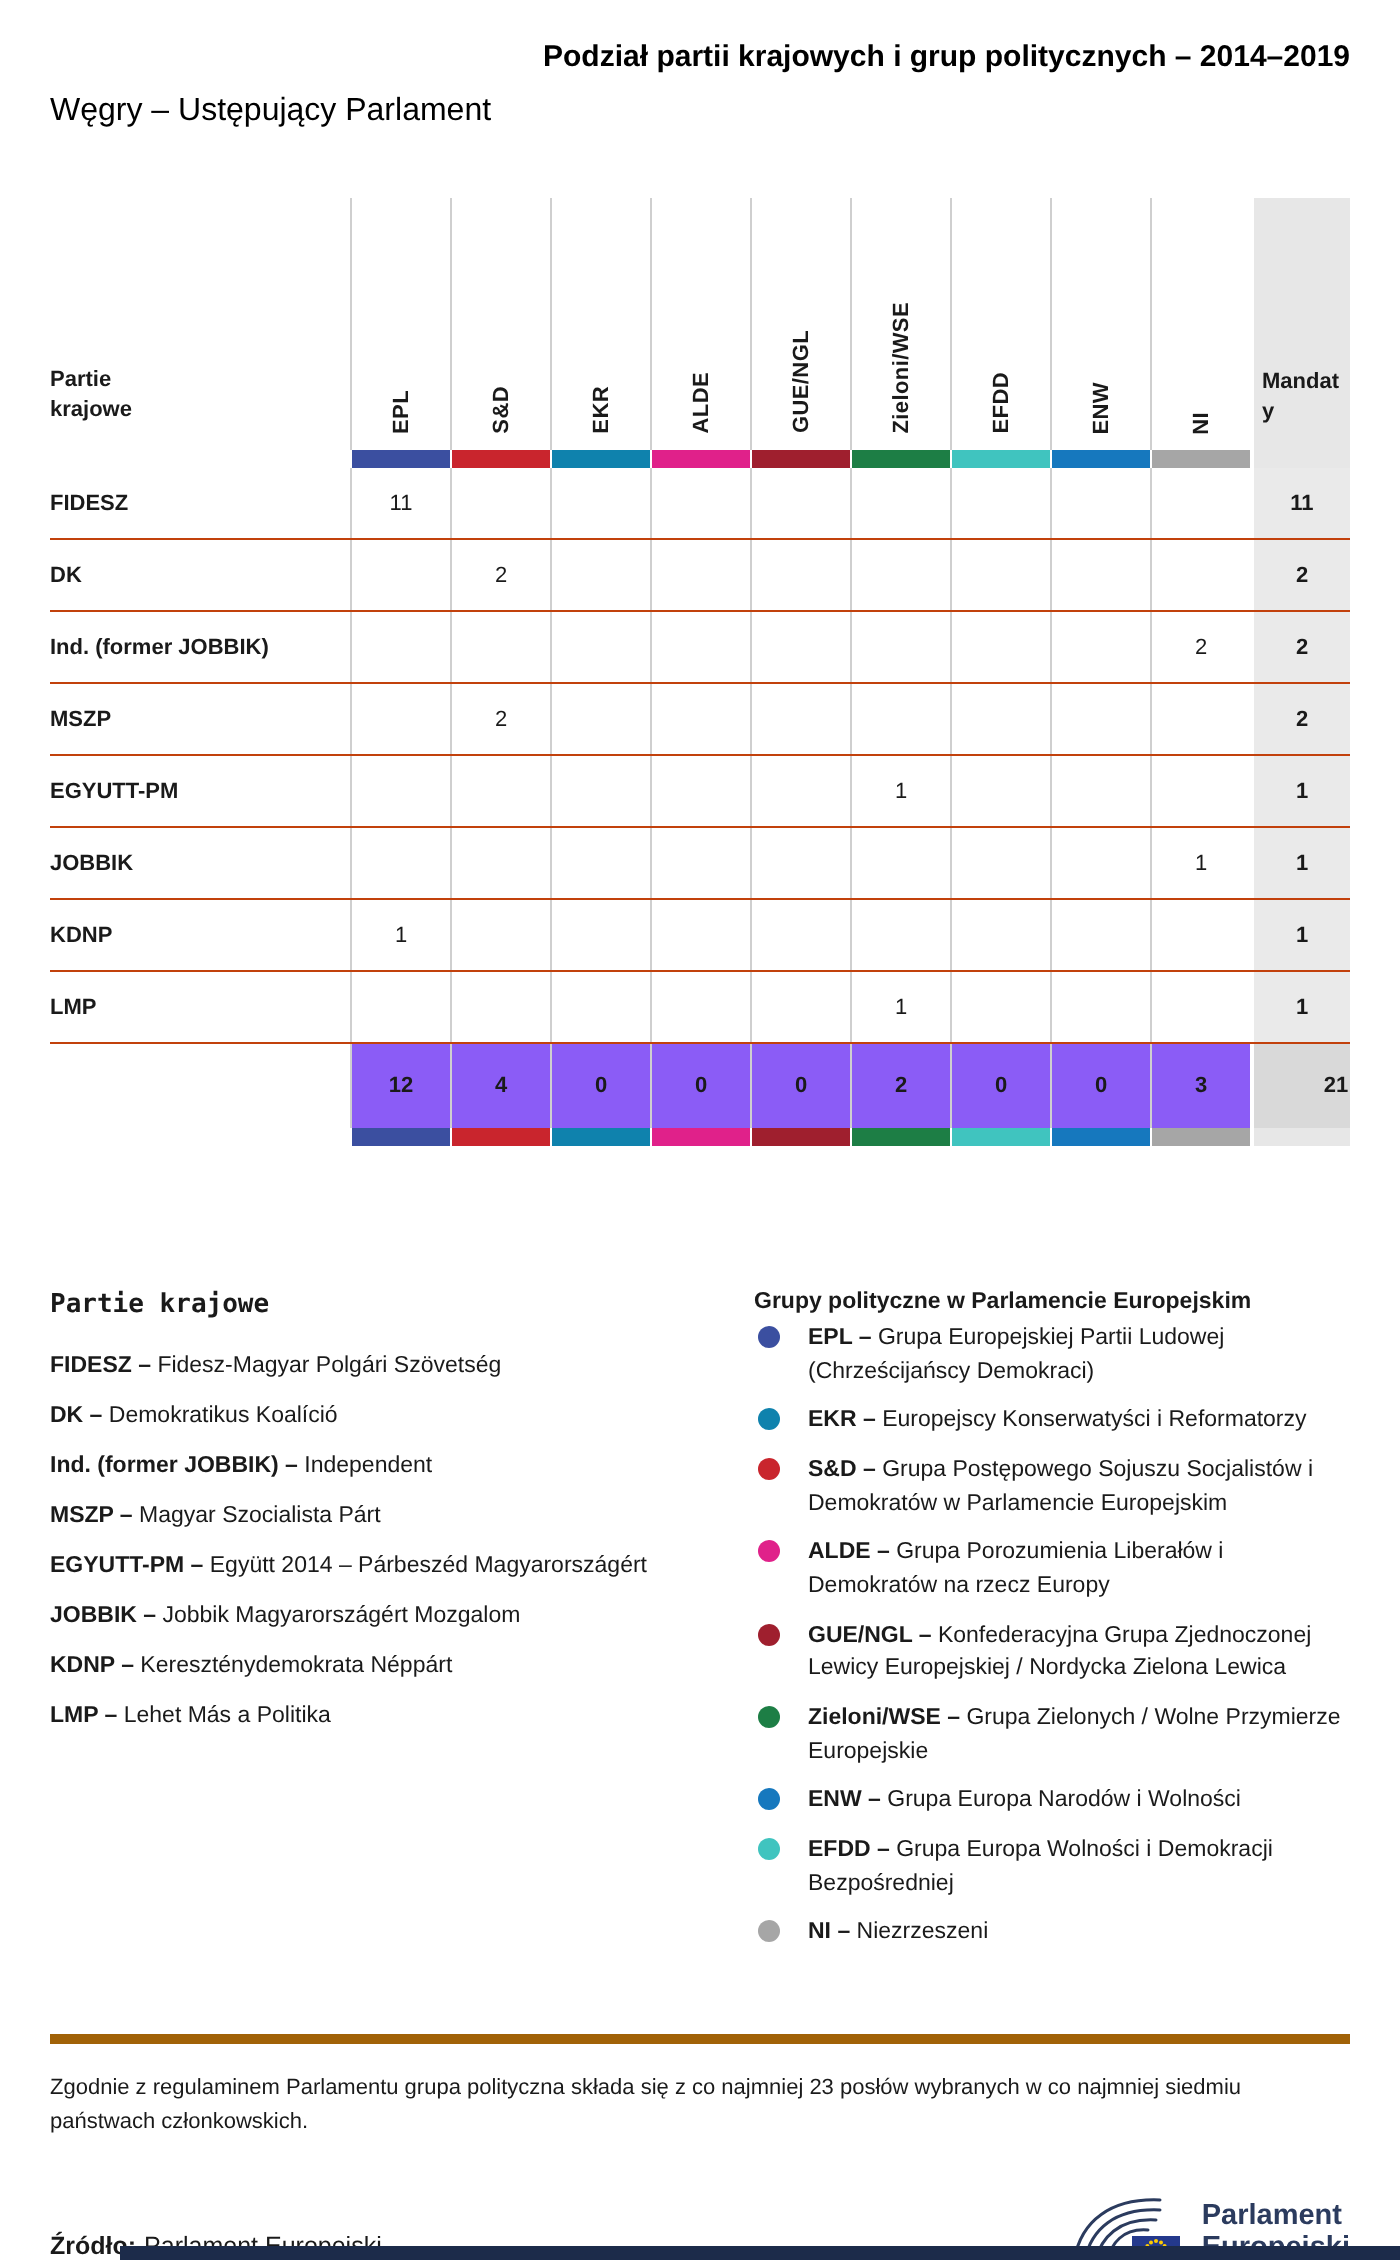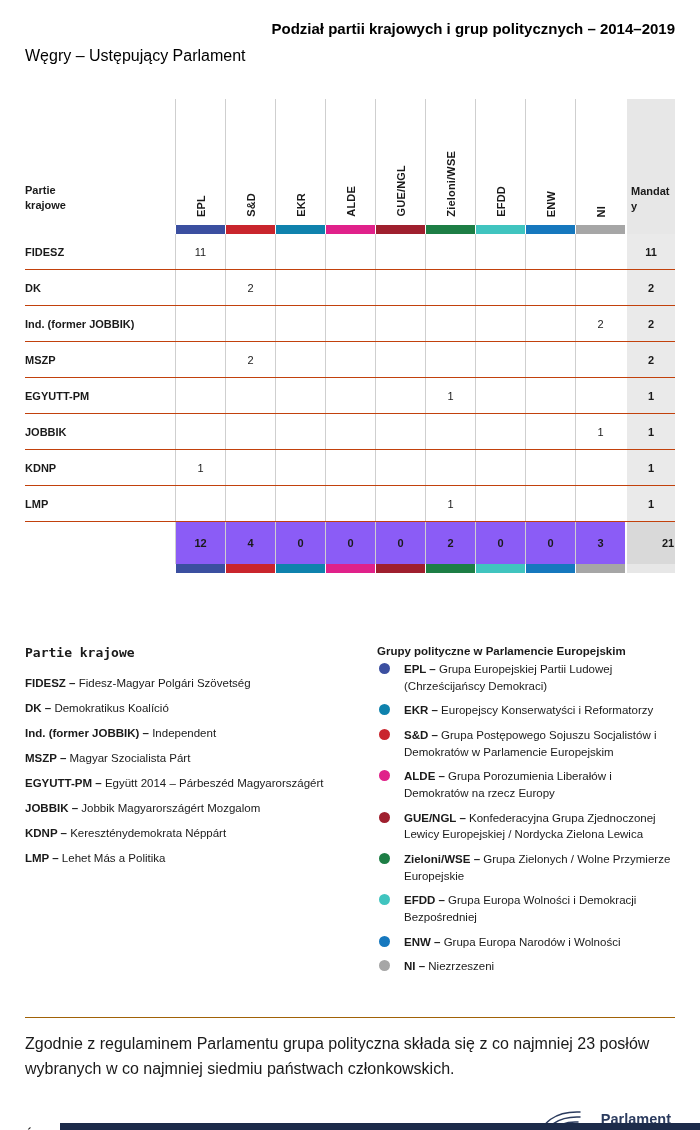--- a/index.html
+++ b/index.html
@@ -40,22 +40,22 @@
   .leg-left { width:352px; }
   .leg-right { flex:1; }
   .leg-left-title { font-family:"DejaVu Sans Mono", monospace; font-weight:bold; font-size:13px; margin-bottom:16px; }
   .pl-item { font-size:11.5px; margin-bottom:10px; line-height:1.3; }
   .pl-abbr, .pg-abbr { font-weight:bold; }
   .leg-right-title { font-weight:bold; font-size:11.5px; margin-bottom:4px; }
   .pg-item { position:relative; padding-left:27px; font-size:11.5px; line-height:1.45; margin-bottom:8px; }
   .dot { position:absolute; left:2px; top:2px; width:11px; height:11px; border-radius:50%; display:inline-block; }
 
   
-  .footnote { margin:34px 25px 0; border-top:1px solid #a16207; padding-top:14px;
-              font-size:16px; line-height:1.55; color:#1a1a1a; }
+  .footnote { margin:34px 25px 0; border-top:5px solid #a16207; padding-top:14px;
+              font-size:11px; line-height:1.55; color:#1a1a1a; }
   .source-row { margin:26px 25px 0; display:flex; justify-content:space-between; align-items:flex-end; }
   .source { font-size:12.5px; padding-bottom:6px; }
   .source-label { font-weight:bold; }
   .source-text { margin-left:4px; }
   .logo { display:flex; align-items:center; gap:9px; }
   .logo-text { font-weight:bold; font-size:14.5px; line-height:1.12; color:#2b3b5e; }
   .bottom-bar { position:absolute; left:60px; right:0; bottom:0; height:7px; background:#1c2b4a; }
 </style>
 </head>
 <body>
@@ -262,22 +262,22 @@
     </div>
     <div class="leg-right">
       <div class="leg-right-title">Grupy polityczne w Parlamencie Europejskim</div>
       <div id="pg-items">
           <div class="pg-item"><span class="dot" style="background: rgb(59, 79, 160);"></span><span class="pg-abbr">EPL – </span><span>Grupa Europejskiej Partii Ludowej (Chrześcijańscy Demokraci)</span></div>
           <div class="pg-item"><span class="dot" style="background: rgb(15, 130, 173);"></span><span class="pg-abbr">EKR – </span><span>Europejscy Konserwatyści i Reformatorzy</span></div>
           <div class="pg-item"><span class="dot" style="background: rgb(201, 37, 45);"></span><span class="pg-abbr">S&amp;D – </span><span>Grupa Postępowego Sojuszu Socjalistów i Demokratów w Parlamencie Europejskim</span></div>
           <div class="pg-item"><span class="dot" style="background: rgb(224, 33, 138);"></span><span class="pg-abbr">ALDE – </span><span>Grupa Porozumienia Liberałów i Demokratów na rzecz Europy</span></div>
           <div class="pg-item"><span class="dot" style="background: rgb(159, 31, 46);"></span><span class="pg-abbr">GUE/NGL – </span><span>Konfederacyjna Grupa Zjednoczonej Lewicy Europejskiej / Nordycka Zielona Lewica</span></div>
           <div class="pg-item"><span class="dot" style="background: rgb(29, 126, 69);"></span><span class="pg-abbr">Zieloni/WSE – </span><span>Grupa Zielonych / Wolne Przymierze Europejskie</span></div>
+          <div class="pg-item"><span class="dot" style="background: rgb(22, 120, 190);"></span><span class="pg-abbr">ENW – </span><span>Grupa Europa Narodów i Wolności</span></div>
           <div class="pg-item"><span class="dot" style="background: rgb(64, 196, 191);"></span><span class="pg-abbr">EFDD – </span><span>Grupa Europa Wolności i Demokracji Bezpośredniej</span></div>
-          <div class="pg-item"><span class="dot" style="background: rgb(22, 120, 190);"></span><span class="pg-abbr">ENW – </span><span>Grupa Europa Narodów i Wolności</span></div>
           <div class="pg-item"><span class="dot" style="background: rgb(166, 166, 166);"></span><span class="pg-abbr">NI – </span><span>Niezrzeszeni</span></div>
         </div>
     </div>
   </div>
 
   <div class="footnote">Zgodnie z regulaminem Parlamentu grupa polityczna składa się z co najmniej 23 posłów wybranych w co najmniej siedmiu państwach członkowskich.</div>
 
   <div class="source-row">
     <div class="source">
       <span class="source-label">Źródło:</span><span class="source-text">Parlament Europejski</span>

